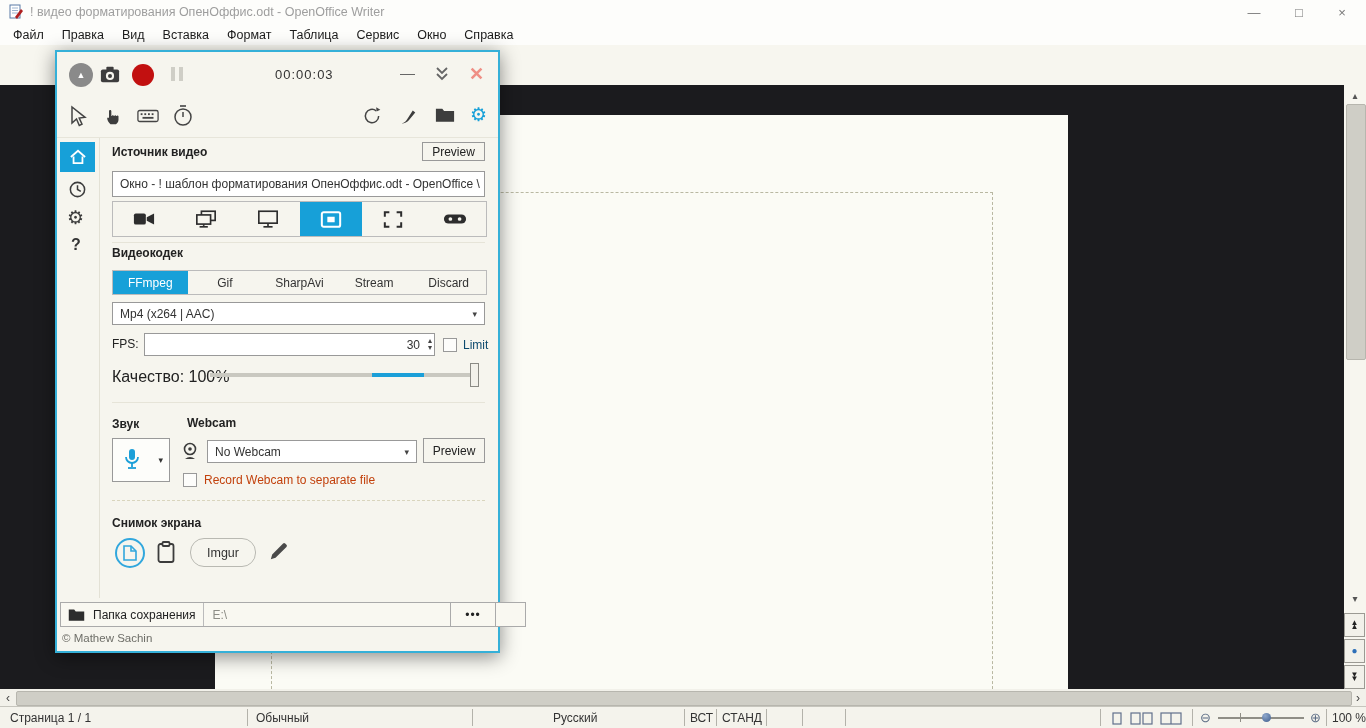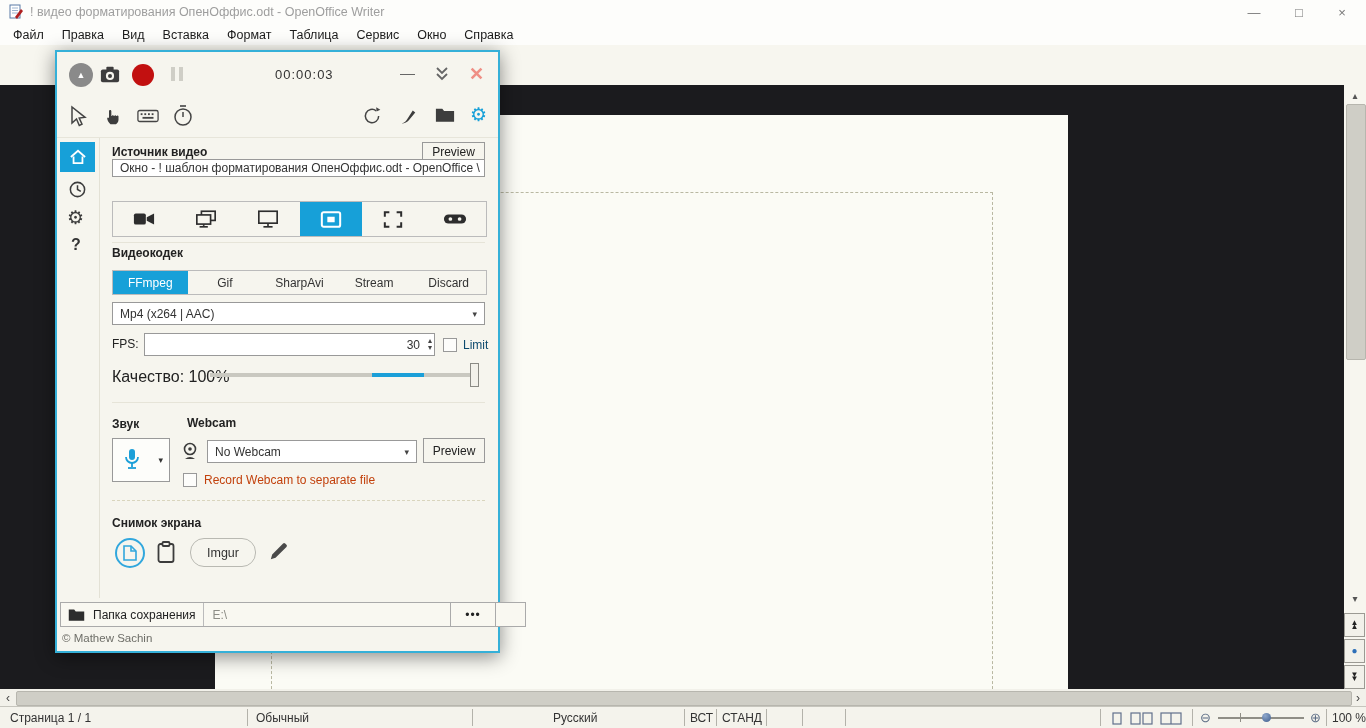--- a/index.html
+++ b/index.html
@@ -387,21 +387,21 @@
         <circle cx="10" cy="10" r="7.5" fill="none" stroke="#3c3c3c" stroke-width="1.6"></circle>
         <path d="M10 5.5 V10 L13.5 12" fill="none" stroke="#3c3c3c" stroke-width="1.6"></path>
       </svg>
       <div class="a" style="left:10px;top:68px;font-size:19px;color:#3c3c3c">⚙</div>
       <div class="a" style="left:14px;top:98px;font-size:16px;font-weight:bold;color:#333">?</div>
     </div>
 
     <div class="a lbl" style="left:55px;top:93px">Источник видео</div>
     <div class="a btn" style="left:365px;top:90px;width:63px;height:19px">Preview</div>
 
-    <div class="a combo" style="left:55px;top:107px;width:373px;height:18px;white-space:nowrap;overflow:hidden">
+    <div class="a combo" style="left:55px;top:119px;width:373px;height:26px;white-space:nowrap;overflow:hidden">
       <span>Окно - ! шаблон форматирования ОпенОффис.odt - OpenOffice \</span>
     </div>
 
     <div class="a srcstrip" style="left:55px;top:149px;width:373px;height:34px">
       <div class="srccell">
         <svg width="22" height="16" viewBox="0 0 24 16">
           <rect x="1" y="2" width="13" height="12" rx="2" fill="currentColor"></rect>
           <path d="M15 6 L23 2 V14 L15 10 Z" fill="currentColor"></path>
         </svg>
       </div>

